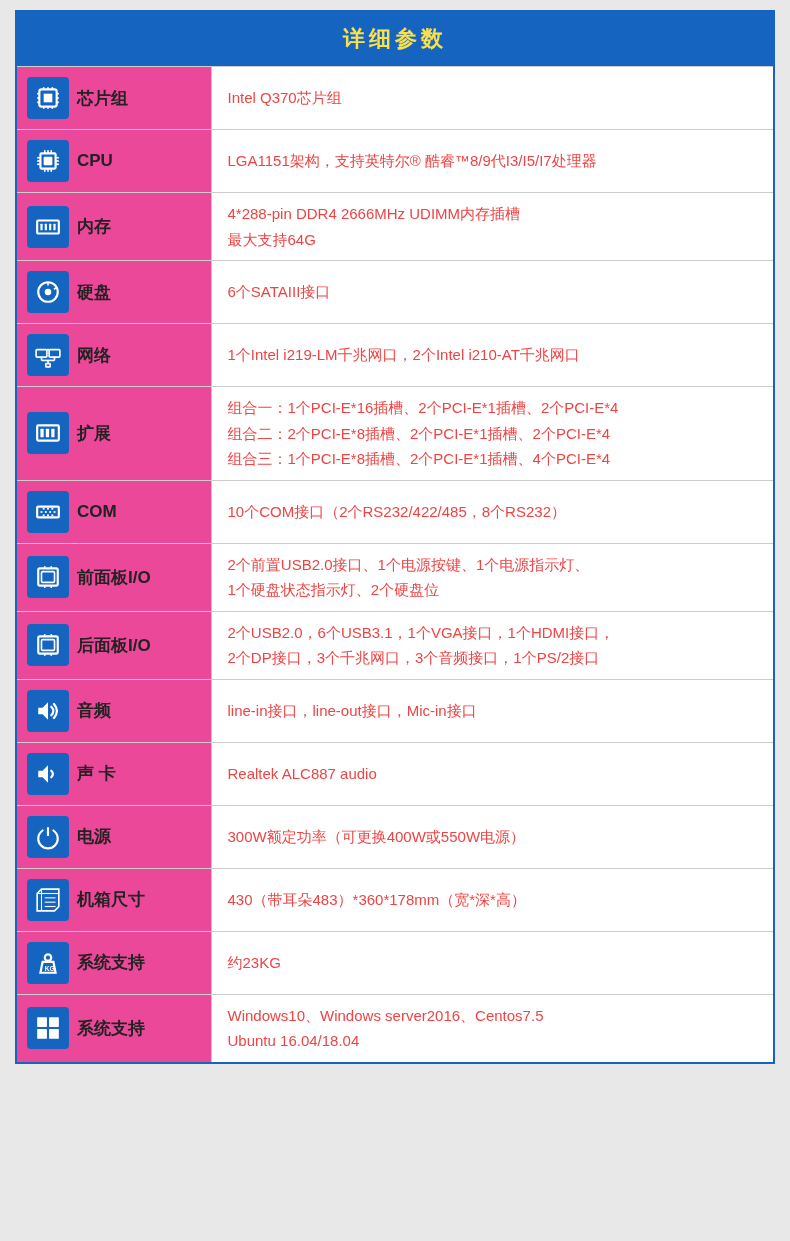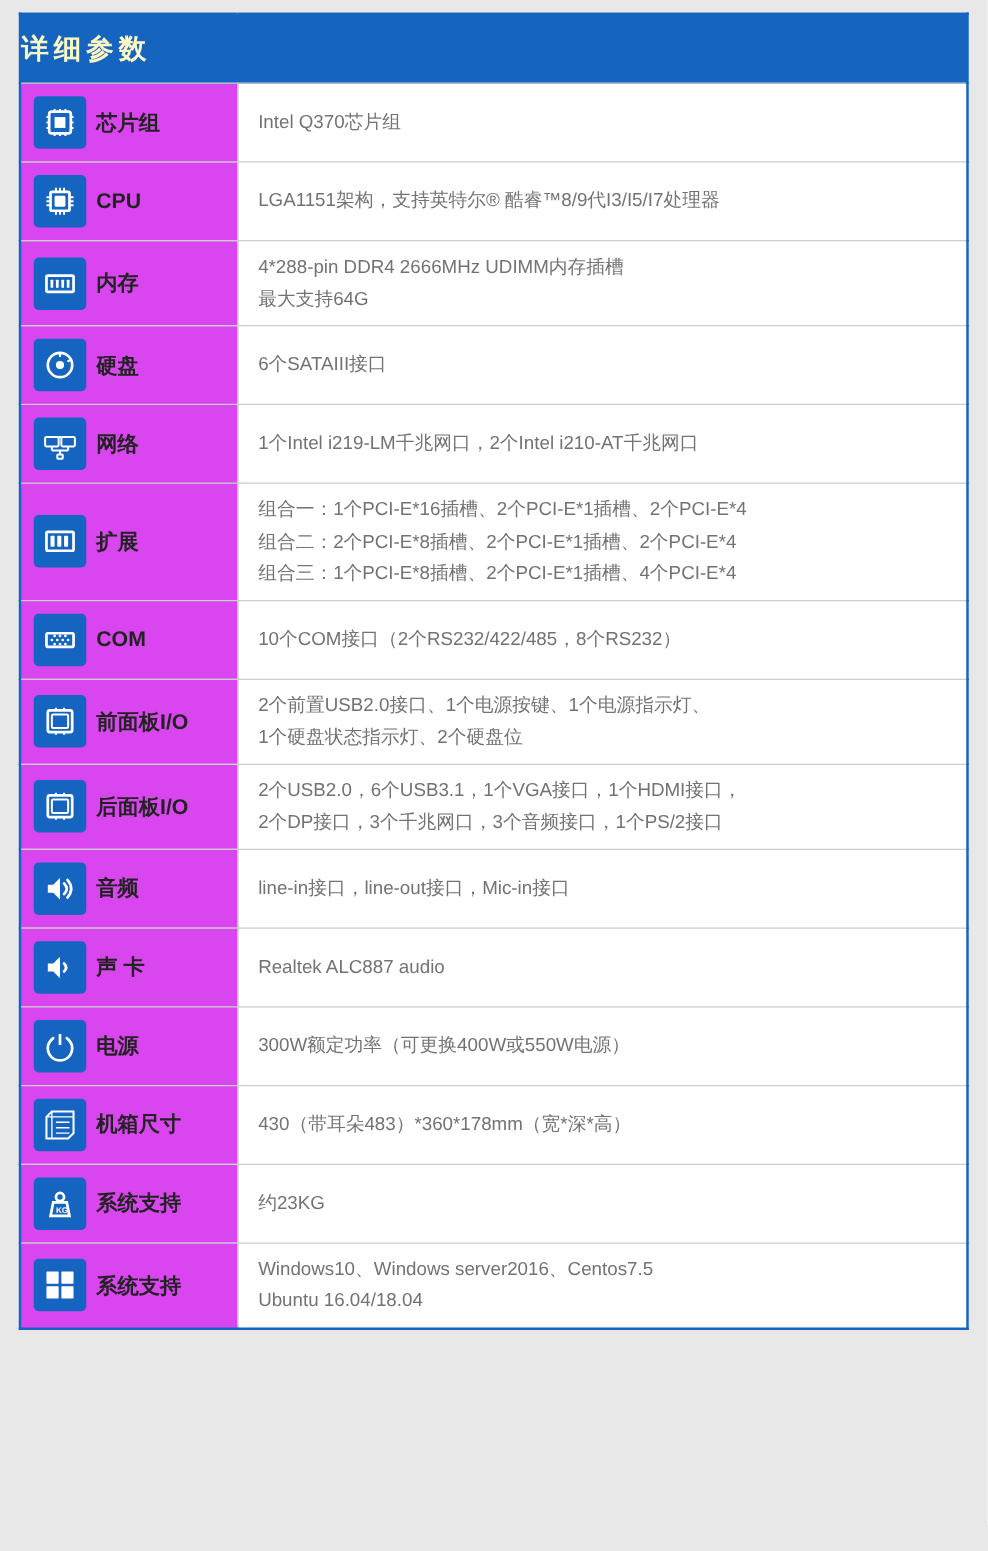--- a/index.html
+++ b/index.html
@@ -11,34 +11,34 @@
       padding: 10px;
     }
     .spec-table {
       width: 760px;
       border-collapse: collapse;
       border: 2px solid #1565c0;
       background: #fff;
     }
     .title-row td {
       background: #1565c0;
-      color: #fef9c3;
-      text-align: left;
+      color: #fde047;
+      text-align: center;
       font-size: 22px;
       font-weight: bold;
       padding: 12px 0;
       letter-spacing: 4px;
     }
     .spec-row td {
       border: 1px solid #ccc;
       vertical-align: middle;
     }
     .label-cell-td {
-      width: 174px;
-      background: #d946ef;
+      width: 195px;
+      background: #ec4899;
       border-right: 2px solid #1565c0;
       padding: 0;
     }
     .label-inner {
       display: flex;
       align-items: center;
       gap: 8px;
       padding: 10px 10px;
       min-height: 50px;
     }
@@ -56,21 +56,21 @@
     }
     .label-text {
       font-size: 17px;
       font-weight: bold;
       color: #222;
       white-space: nowrap;
     }
     .value-cell {
       padding: 8px 16px;
       font-size: 15px;
-      color: #737373;
+      color: #ef4444;
       line-height: 1.7;
     }
     
     .icon-svg {
       width: 26px;
       height: 26px;
       fill: #fff;
     }
   </style>
 </head>

